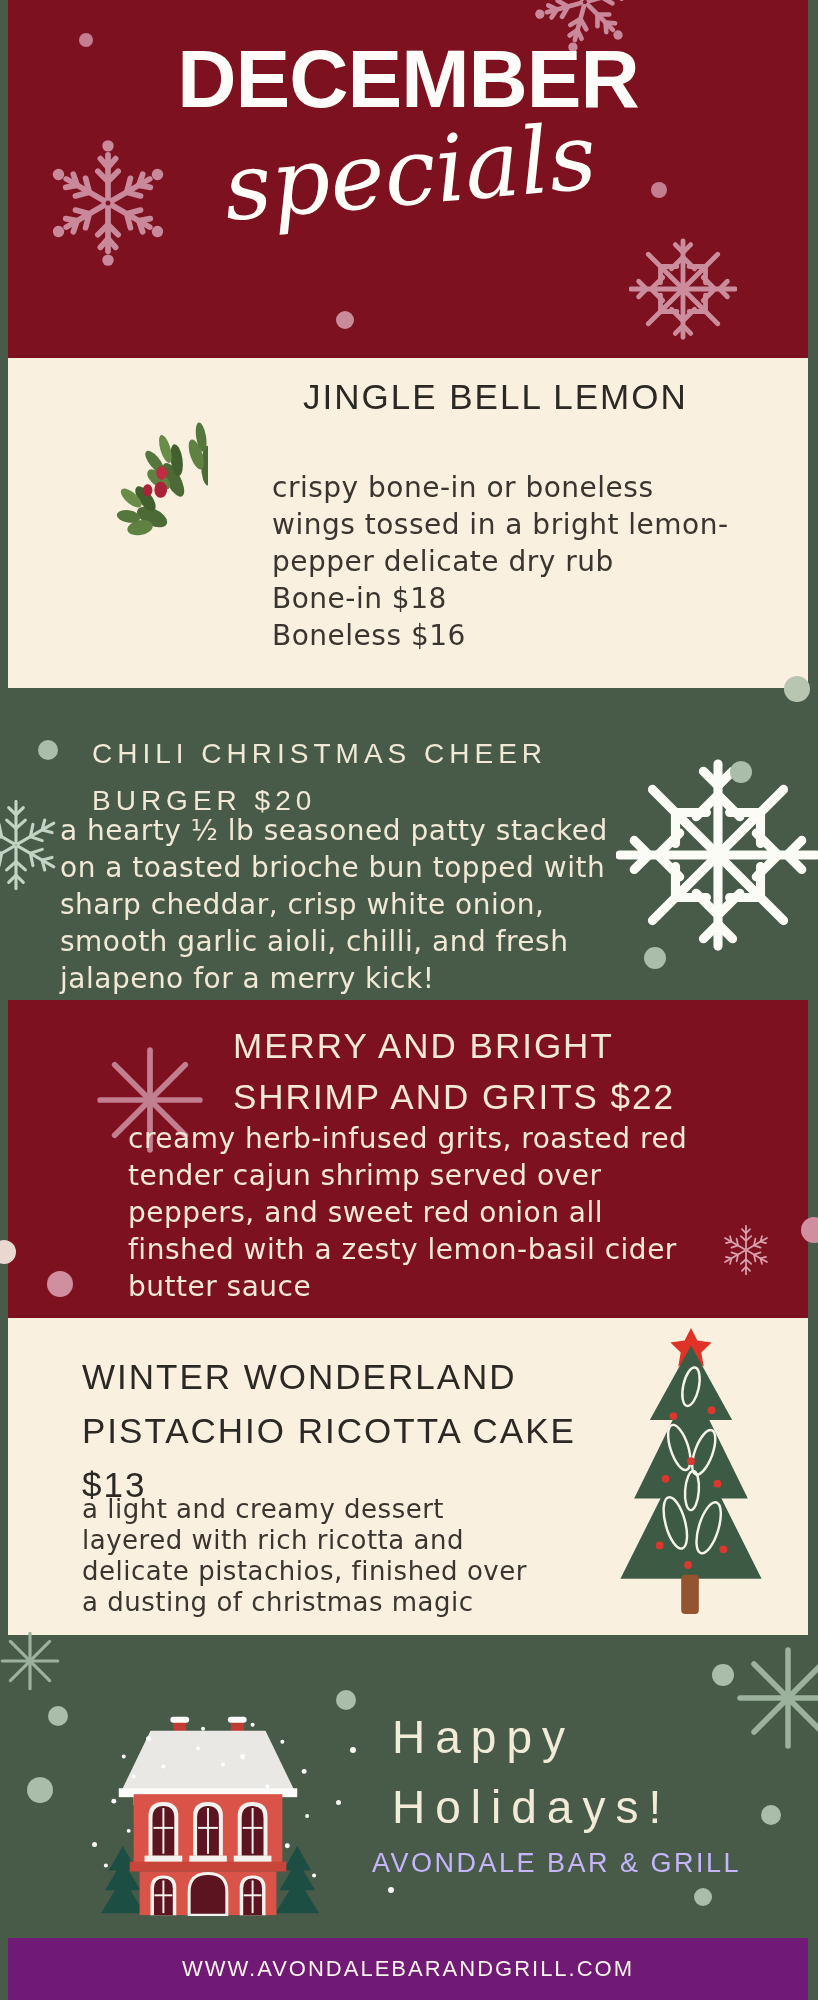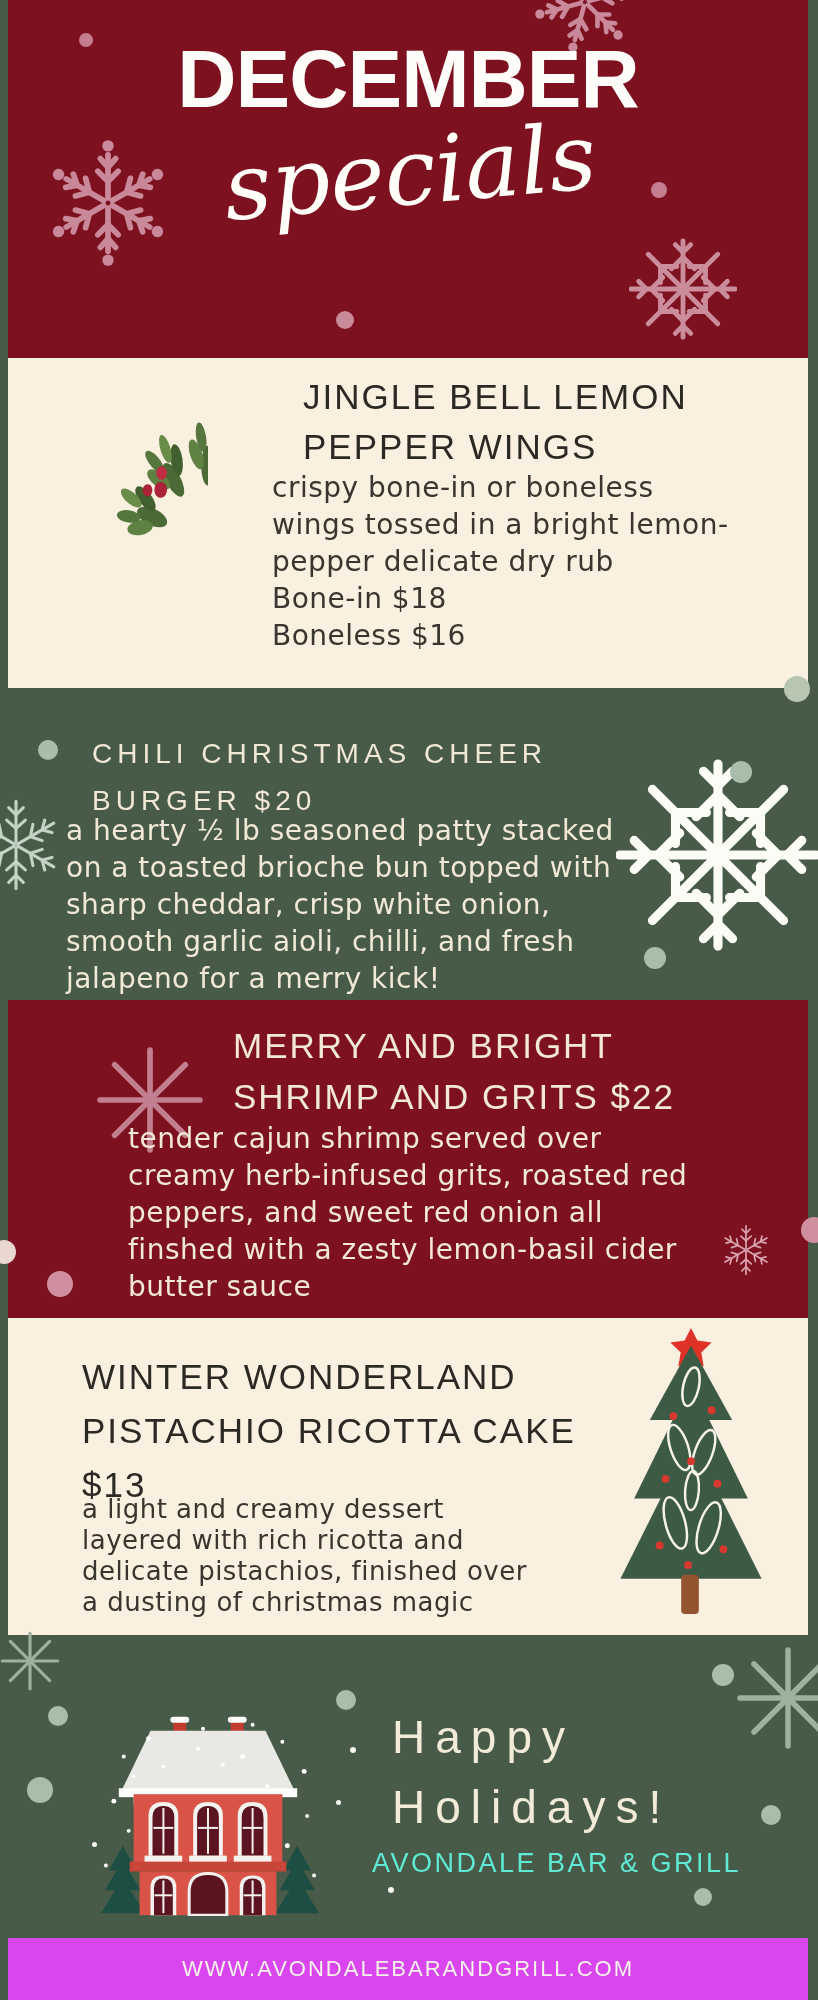--- a/index.html
+++ b/index.html
@@ -3,40 +3,40 @@
 <meta charset="utf-8">
 <style>
   html,body{margin:0;padding:0;background:#2e3a2e;}
   .page{position:relative;width:818px;height:2000px;background:#485b49;overflow:hidden;
         font-family:"Liberation Sans",sans-serif;}
   .panel{position:absolute;left:8px;width:800px;}
   #p-header{top:0;height:358px;background:#7d1120;}
   #p-cream1{top:358px;height:330px;background:#f9f0e0;}
   #p-red2{top:1000px;height:318px;background:#7d1120;}
   #p-cream2{top:1318px;height:317px;background:#f9f0e0;}
-  #p-footer{top:1938px;height:62px;background:#d946ef;display:flex;align-items:center;justify-content:center;}
+  #p-footer{top:1938px;height:62px;background:#701a75;display:flex;align-items:center;justify-content:center;}
   .abs{position:absolute;}
   .dot{position:absolute;border-radius:50%;display:block;}
   .dec{position:absolute;}
   .big-title{left:8px;width:800px;top:36px;text-align:center;color:#fefcf8;
         font-size:82px;font-weight:bold;letter-spacing:-1px;line-height:1.05;}
   .script{left:180px;width:460px;top:122px;text-align:center;color:#fffef9;
         font-family:"DejaVu Serif",serif;font-style:italic;font-size:92px;line-height:1.1;
         transform:rotate(-5deg);}
   .title-dark{color:#2c2823;font-size:35px;letter-spacing:2px;line-height:50px;white-space:nowrap;}
   .title-cream{color:#f1e8d5;font-size:35px;letter-spacing:2px;line-height:51px;white-space:nowrap;}
   .body-txt{font-family:"DejaVu Sans",sans-serif;font-size:28px;letter-spacing:0.5px;
         line-height:37px;white-space:nowrap;}
   .body-dark{color:#3a352e;}
   .body-cream{color:#f1e8d5;}
   #burger-title{font-size:28px;letter-spacing:5px;line-height:47px;}
   #dessert-title{line-height:54px;}
   #dessert-body{font-size:26px;line-height:31px;}
   #greeting{left:392px;top:1702px;color:#f2ebd8;font-size:46px;letter-spacing:10px;line-height:70px;}
-  #restaurant{left:372px;top:1848px;color:#5eead4;font-size:27px;letter-spacing:2.5px;white-space:nowrap;}
+  #restaurant{left:372px;top:1848px;color:#c4b5fd;font-size:27px;letter-spacing:2.5px;white-space:nowrap;}
   #website{color:#f7f2ea;font-size:22px;letter-spacing:2px;white-space:nowrap;}
 </style>
 </head>
 <body>
 
 <svg width="0" height="0" style="position:absolute" aria-hidden="true">
 <defs>
   <g id="arm-b" fill="none" stroke-linecap="round">
     <line x1="0" y1="-4" x2="0" y2="-38"></line>
     <path d="M-8 -25 L0 -17 L8 -25"></path>
@@ -151,21 +151,20 @@
   <i class="dot" style="left:651px;top:182px;width:16px;height:16px;background:#c47e90"></i>
   <i class="dot" style="left:336px;top:311px;width:18px;height:18px;background:#c98a99"></i>
   <div class="abs big-title">DECEMBER</div>
   <div class="abs script">specials</div>
 
   <svg class="dec" style="left:12px;top:292px;width:196px;height:248px" viewBox="-100 -100 200 200" preserveAspectRatio="none">
       <use href="#wreath"></use>
     </svg>
   <div class="abs title-dark" style="left:303px;top:372px">
     <div>JINGLE BELL LEMON</div>
-    <div>PEPPER WINGS</div>
   </div>
   <div class="abs body-txt body-dark" style="left:272px;top:469px">
     <div>crispy bone-in or boneless</div>
     <div>wings tossed in a bright lemon-</div>
     <div>pepper delicate dry rub</div>
     <div>Bone-in $18</div>
     <div>Boneless $16</div>
   </div>
   <i class="dot" style="left:784px;top:676px;width:26px;height:26px;background:#b8c5b1"></i>
 
@@ -175,38 +174,38 @@
     </svg>
   <svg class="dec" style="left:616px;top:753px;width:204px;height:204px;color:#fcfcf6">
       <use href="#flake-chev"></use>
     </svg>
   <i class="dot" style="left:730px;top:761px;width:22px;height:22px;background:#aabcaa"></i>
   <i class="dot" style="left:644px;top:947px;width:22px;height:22px;background:#aabcaa"></i>
   <div class="abs title-cream" id="burger-title" style="left:92px;top:730px">
     <div>CHILI CHRISTMAS CHEER</div>
     <div>BURGER $20</div>
   </div>
-  <div class="abs body-txt body-cream" style="left:66px;top:812px">
+  <div class="abs body-txt body-cream" style="left:60px;top:812px">
     <div>a hearty ½ lb seasoned patty stacked</div>
     <div>on a toasted brioche bun topped with</div>
     <div>sharp cheddar, crisp white onion,</div>
     <div>smooth garlic aioli, chilli, and fresh</div>
     <div>jalapeno for a merry kick!</div>
   </div>
 
   <svg class="dec" style="left:96px;top:1046px;width:108px;height:108px;color:#c27f90">
       <use href="#asterisk"></use>
     </svg>
   <div class="abs title-cream" style="left:233px;top:1020px">
     <div>MERRY AND BRIGHT</div>
     <div>SHRIMP AND GRITS $22</div>
   </div>
   <div class="abs body-txt body-cream" style="left:128px;top:1120px">
+    <div>creamy herb-infused grits, roasted red</div>
     <div>tender cajun shrimp served over</div>
-    <div>creamy herb-infused grits, roasted red</div>
     <div>peppers, and sweet red onion all</div>
     <div>finshed with a zesty lemon-basil cider</div>
     <div>butter sauce</div>
   </div>
   <svg class="dec" style="left:716px;top:1220px;width:60px;height:60px;color:#d8a3ae">
       <use href="#sprig"></use>
     </svg>
   <i class="dot" style="left:-8px;top:1240px;width:24px;height:24px;background:#e9d7d0"></i>
   <i class="dot" style="left:47px;top:1271px;width:26px;height:26px;background:#cf8f9e"></i>
   <i class="dot" style="left:801px;top:1217px;width:26px;height:26px;background:#cf8f9e"></i>

